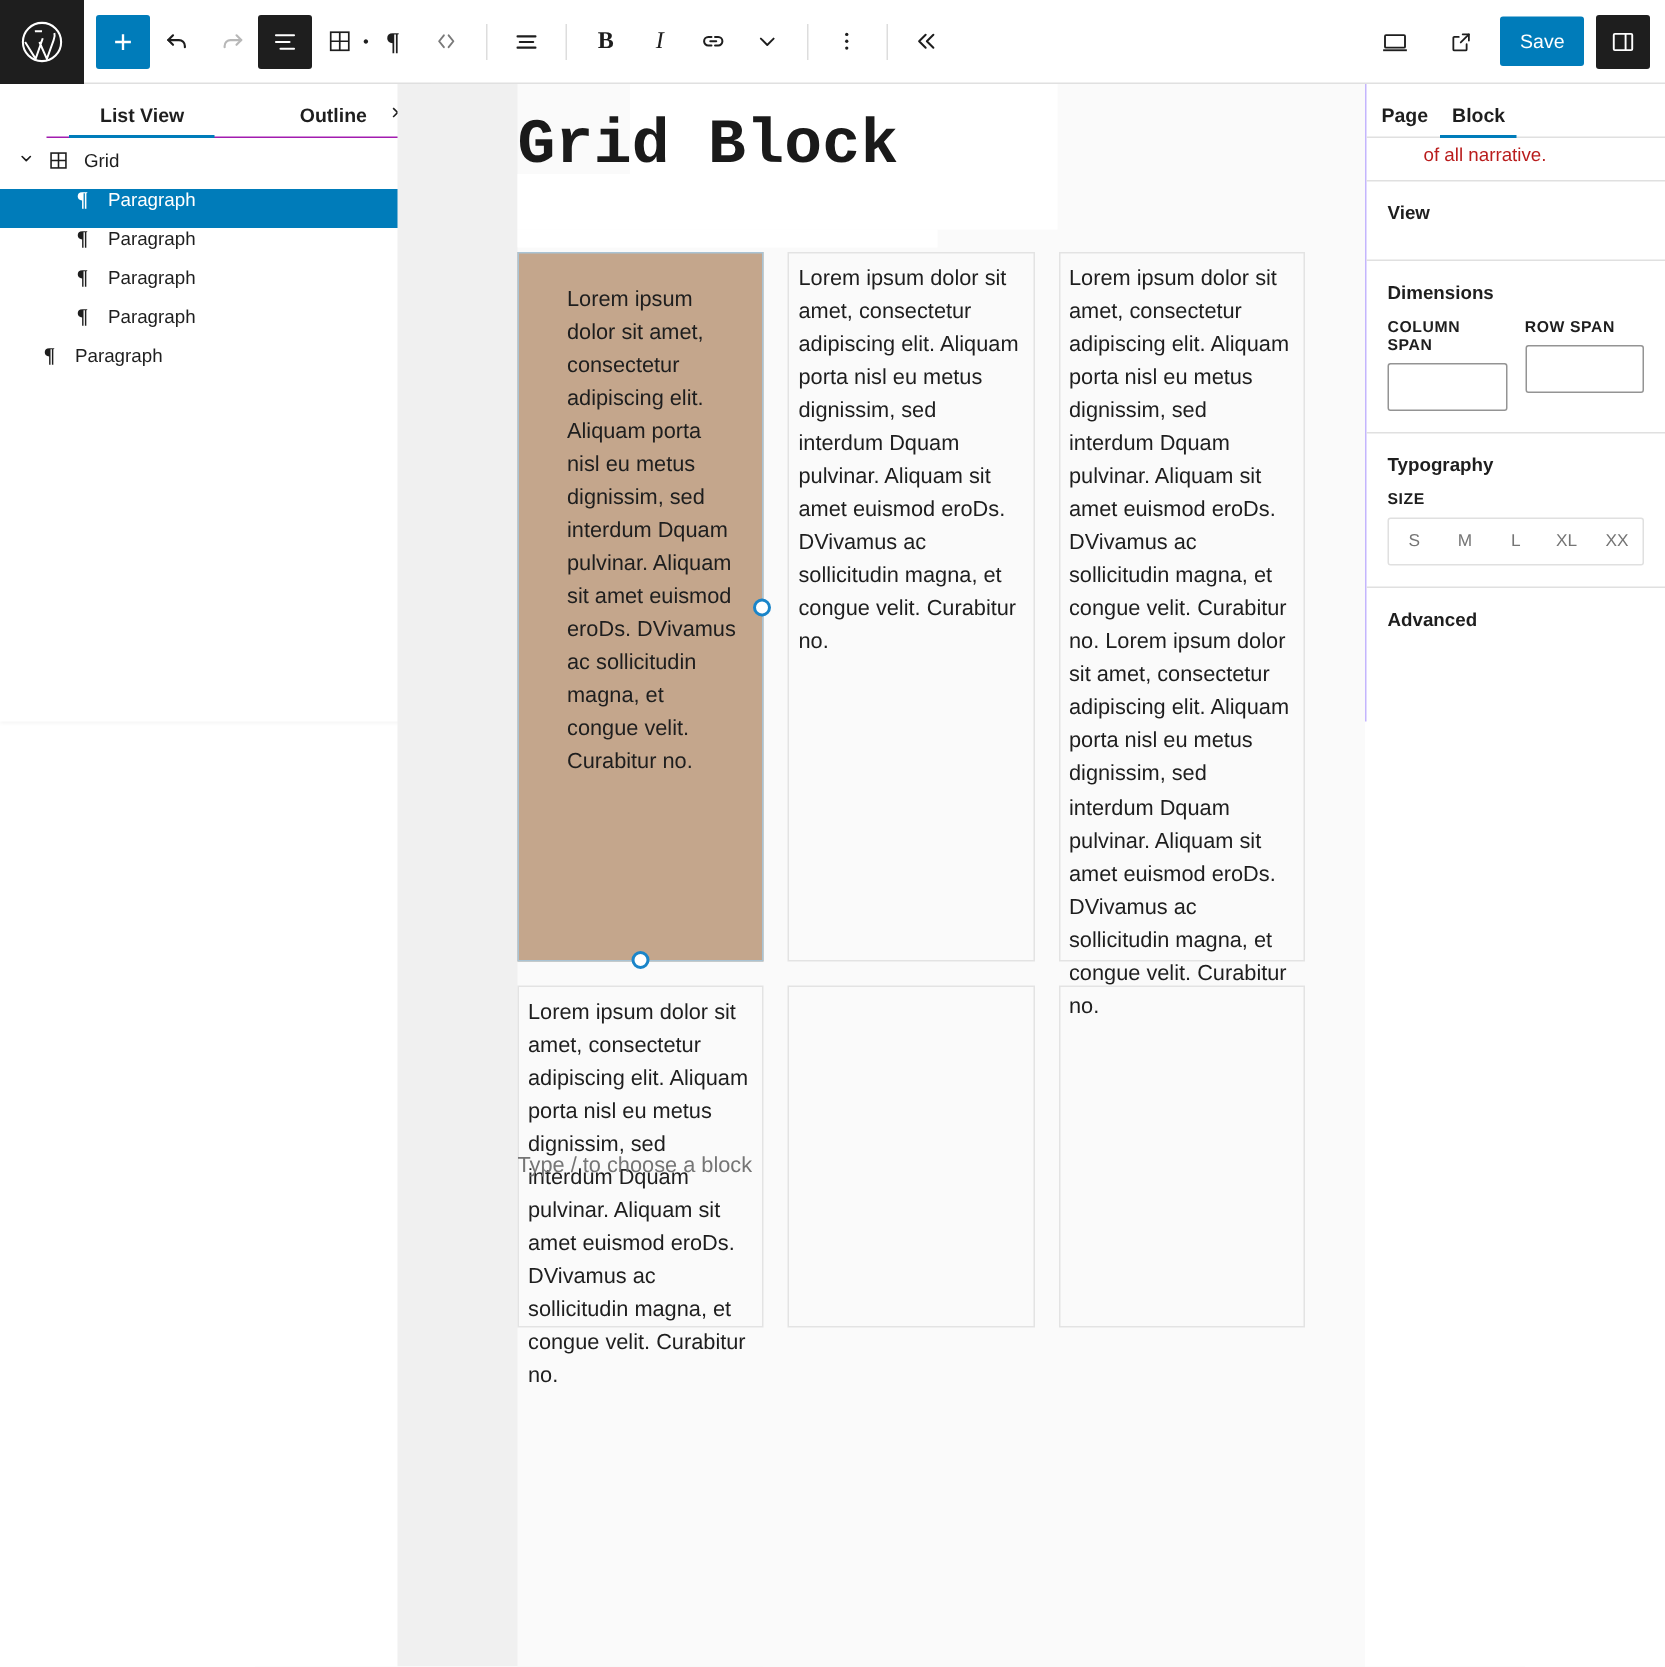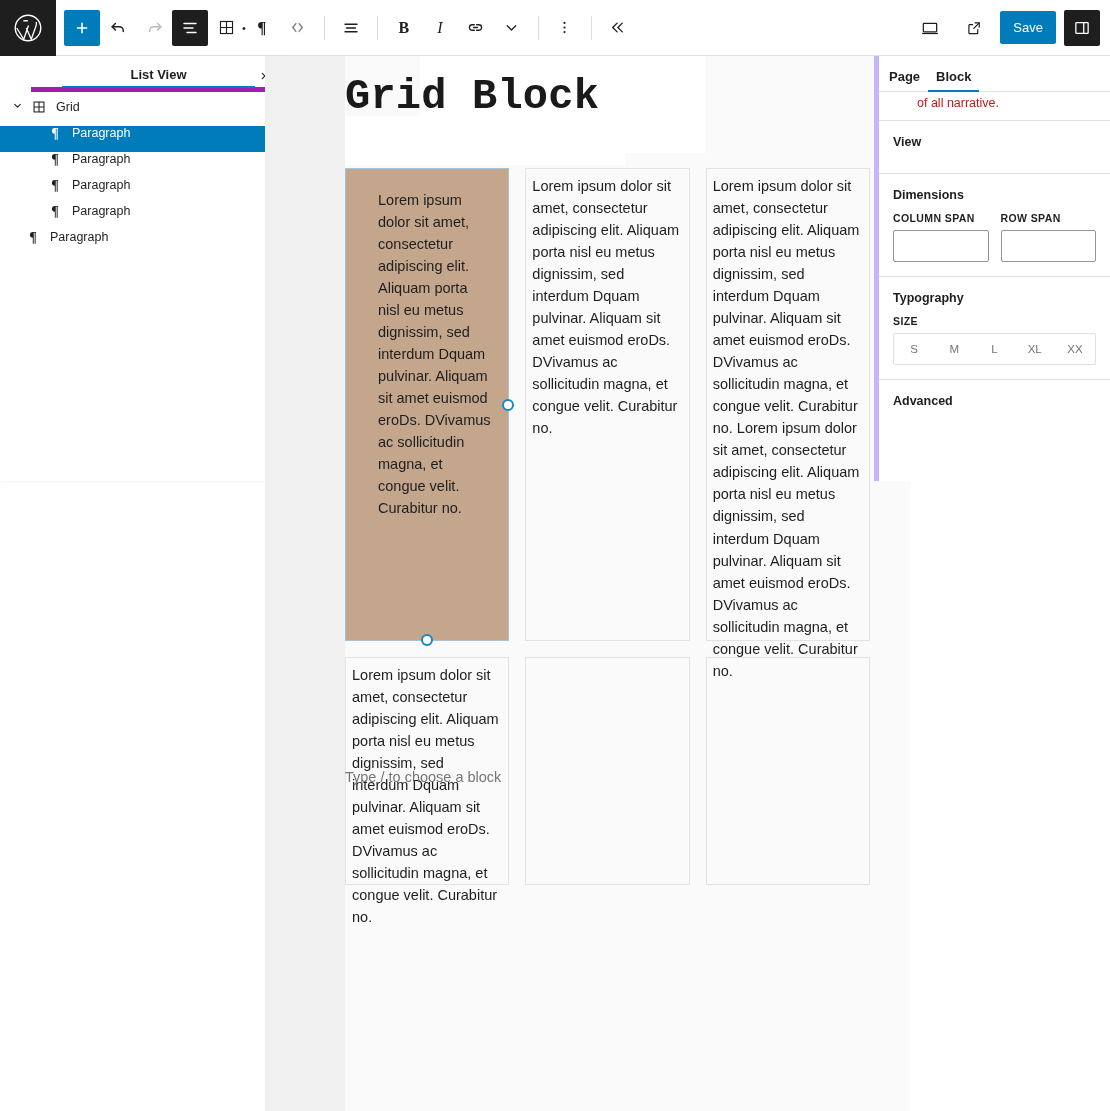--- a/index.html
+++ b/index.html
@@ -42,21 +42,21 @@
   }
   .tb-bold { font-weight: bold; font-size: 16px; font-family: "Liberation Serif", serif; }
   .tb-ital { font-style: italic; font-size: 16px; font-family: "Liberation Serif", serif; }
 
   
   .listview {
     position: absolute; left: 0; top: 56px; width: 287px; height: 425px;
     background: #ffffff; border-right: 1px solid #e0e0e0;
     box-shadow: 0 1px 3px rgba(0,0,0,0.05);
   }
-  .lv-tabs { display: flex; height: 36px; border-bottom: 5px solid #a21caf; position: relative; margin-left: 31px; }
+  .lv-tabs { display: flex; height: 36px; border-bottom: 1px solid #a21caf; position: relative; margin-left: 31px; }
   .lv-tab {
     flex: 1; display: flex; align-items: center; justify-content: center;
     font-size: 13px; font-weight: 600; color: #1e1e1e; cursor: pointer; position: relative;
     padding-top: 6px;
   }
   .lv-tab.active::after {
     content: ""; position: absolute; left: 12%; right: 12%; bottom: -1px;
     height: 2px; background: #007cba;
   }
   .lv-close {
@@ -123,22 +123,22 @@
   .handle.right { right: -6px; top: 50%; margin-top: -6px; }
   .handle.bottom { bottom: -6px; left: 50%; margin-left: -6px; }
 
   .placeholder-line {
     position: absolute; left: 0px; top: 601px;
     font-size: 14.5px; color: #757575;
   }
 
   
   .sidebar {
-    position: absolute; right: 0; top: 56px; width: 236px; height: 425px;
-    background: #ffffff; border-left: 5px solid #c4b5fd;
+    position: absolute; right: 0; top: 56px; width: 200px; height: 425px;
+    background: #ffffff; border-left: 1px solid #c4b5fd;
   }
   .sb-tabs { display: flex; height: 36px; border-bottom: 1px solid #e0e0e0; padding-left: 10px; gap: 16px; }
   .sb-tab {
     display: flex; align-items: center; font-size: 13px; font-weight: 600;
     color: #1e1e1e; cursor: pointer; position: relative; padding-top: 6px;
   }
   .sb-tab.active::after {
     content: ""; position: absolute; left: -8px; right: -8px; bottom: -1px;
     height: 2px; background: #007cba;
   }
@@ -293,20 +293,21 @@
           <rect x="3.8" y="4.8" width="16.4" height="14.4" rx="1"></rect>
             <path d="M14.3 4.8v14.4"></path>
         </svg>
       </div>
     </div>
   </div>
 
   <div class="listview">
     <div class="lv-tabs">
       <div class="lv-tab active">List View</div>
+      <div class="lv-tab">Outline</div>
       <div class="lv-close">×</div>
     </div>
     <div class="lv-body">
 
       <div class="lv-row" style="padding-left:6px;">
         <span class="lv-chevron">
           <svg width="11" height="11" viewBox="0 0 24 24" stroke="#1e1e1e" stroke-width="2.4" fill="none" stroke-linecap="round" stroke-linejoin="round">
               <path d="M6 9.5 L12 15.5 L18 9.5"></path>
             </svg>
         </span>

